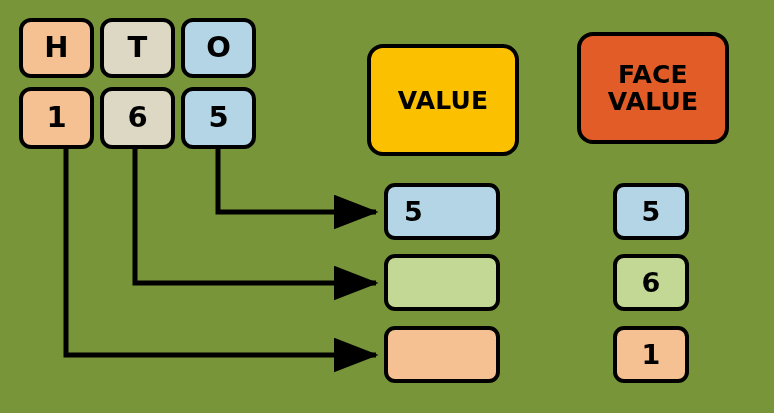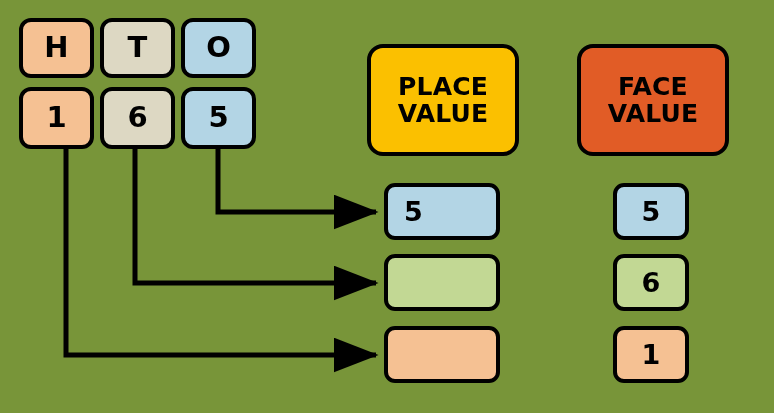--- a/index.html
+++ b/index.html
@@ -121,25 +121,24 @@
     <span>1</span>
   </div>
   <div class="box digit-cell c-beige" style="left:100px; top:87px;">
     <span>6</span>
   </div>
   <div class="box digit-cell c-blue" style="left:181px; top:87px;">
     <span>5</span>
   </div>
 
   <div class="box banner c-yellow" style="left:367px; top:44px;">
-    <span>PLACE</span>
     <span>VALUE</span>
   </div>
 
-  <div class="box banner c-orange" style="left:577px; top:44px;text-align:right;">
+  <div class="box banner c-orange" style="left:577px; top:32px;text-align:right;">
     <span>FACE</span>
     <span>VALUE</span>
   </div>
 
   <div class="box pv-box c-blue" style="left:384px; top:183px;">
     <span>5</span>
   </div>
   <div class="box pv-box c-green" style="left:384px; top:254px;">
     <span></span>
   </div>

